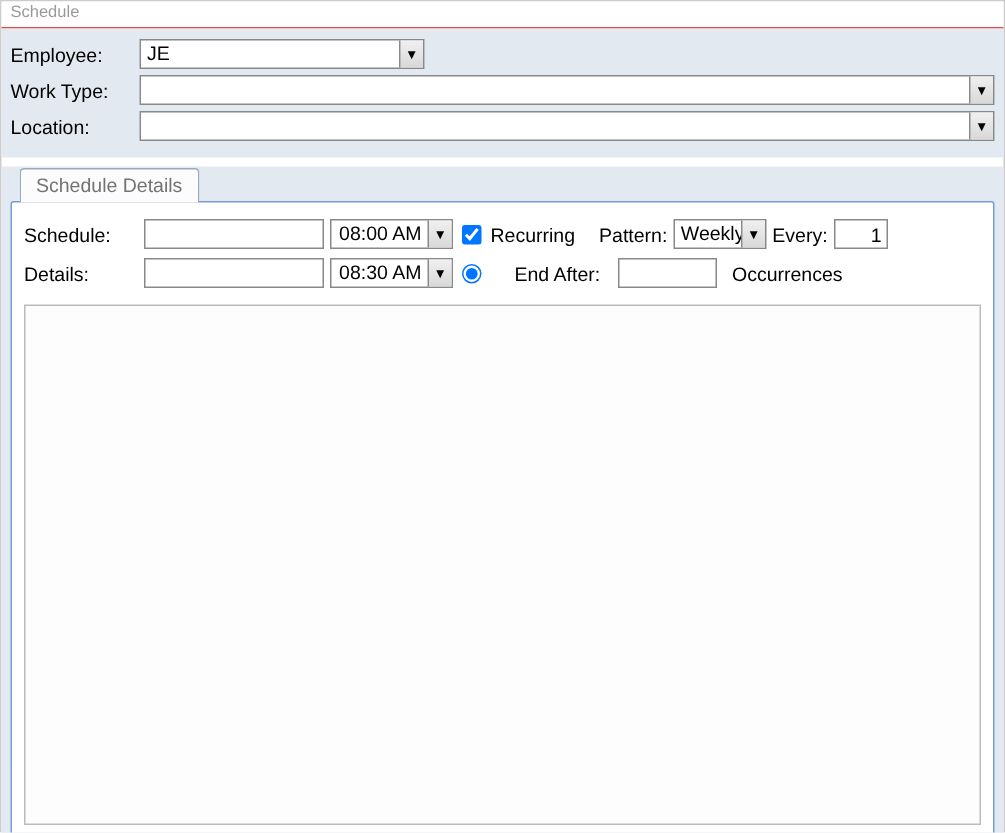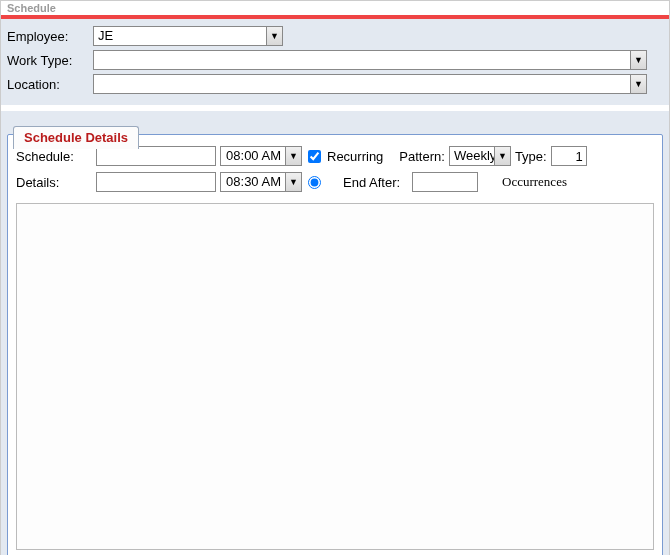--- a/index.html
+++ b/index.html
@@ -15,29 +15,28 @@
     overflow: hidden;
   }
   .window {
     width: 670px;
     height: 555px;
     border: 1px solid #ccc;
   }
   .titlebar {
     height: 18px;
     background: #fff;
-    border-bottom: 4px solid #ef4444;
+    border-bottom: 1px solid #ef4444;
     padding: 1px 6px;
     font-size: 11px;
     color: #9a9a9a;
-    font-weight: bold;
   }
   .header-panel {
     background: #e3e9f1;
-    padding: 6px 22px 8px 6px;
+    padding: 6px 6px 8px 6px;
   }
   .hrow {
     display: flex;
     align-items: center;
     height: 22px;
     margin-bottom: 2px;
   }
   .hlabel {
     width: 86px;
     flex: none;
@@ -88,24 +87,23 @@
     margin-top: 6px;
   }
   .tab {
     background: #fcfcfc;
     border: 1px solid #9aa9bd;
     border-bottom: none;
     border-top-left-radius: 3px;
     border-top-right-radius: 3px;
     padding: 3px 10px 4px 10px;
     font-size: 13px;
-    color: #b91c1c;
+    color: #737373;
     position: relative;
-    top: 15px;
-    font-weight: bold;
+    top: 1px;
   }
   .tab-body {
     background: #fff;
     border: 1px solid #7a9bd1;
     border-radius: 2px;
     padding: 10px 8px 8px 8px;
     height: calc(100% - 26px);
     display: flex;
     flex-direction: column;
   }
@@ -198,37 +196,37 @@
           <input type="checkbox" class="chk" checked="" style="">
           <div class="lbl">Recurring</div>
           <div style="width:8px;"></div>
           <div class="lbl">Pattern:</div>
           <div class="combo pattern-combo">
             <div class="combo-inner">Weekly</div>
             <div class="combo-btn">
                 <span>▼</span>
               </div>
           </div>
-          <div class="lbl">Type:</div>
+          <div class="lbl">Every:</div>
           <input class="txt tiny" value="1" style="">
         </div>
 
         <div class="frow">
           <div class="lbl w80">Details:</div>
           <input class="txt date" value="" style="">
           <div class="combo time-combo">
             <div class="combo-inner">08:30 AM</div>
             <div class="combo-btn">
                 <span>▼</span>
               </div>
           </div>
           <input type="radio" class="rad" name="endgrp" checked="" style="">
           <div class="lbl" style="width:65px;margin-left:16px;">End After:</div>
           <input class="txt small" value="" style="">
-          <div class="lbl" style="margin-left:20px;font-family:Liberation Serif, serif;">Occurrences</div>
+          <div class="lbl" style="margin-left:6px;">Occurrences</div>
         </div>
 
 
       </div>
       <div class="blank-area"></div>
     </div>
   </div>
 
 </div>
 

